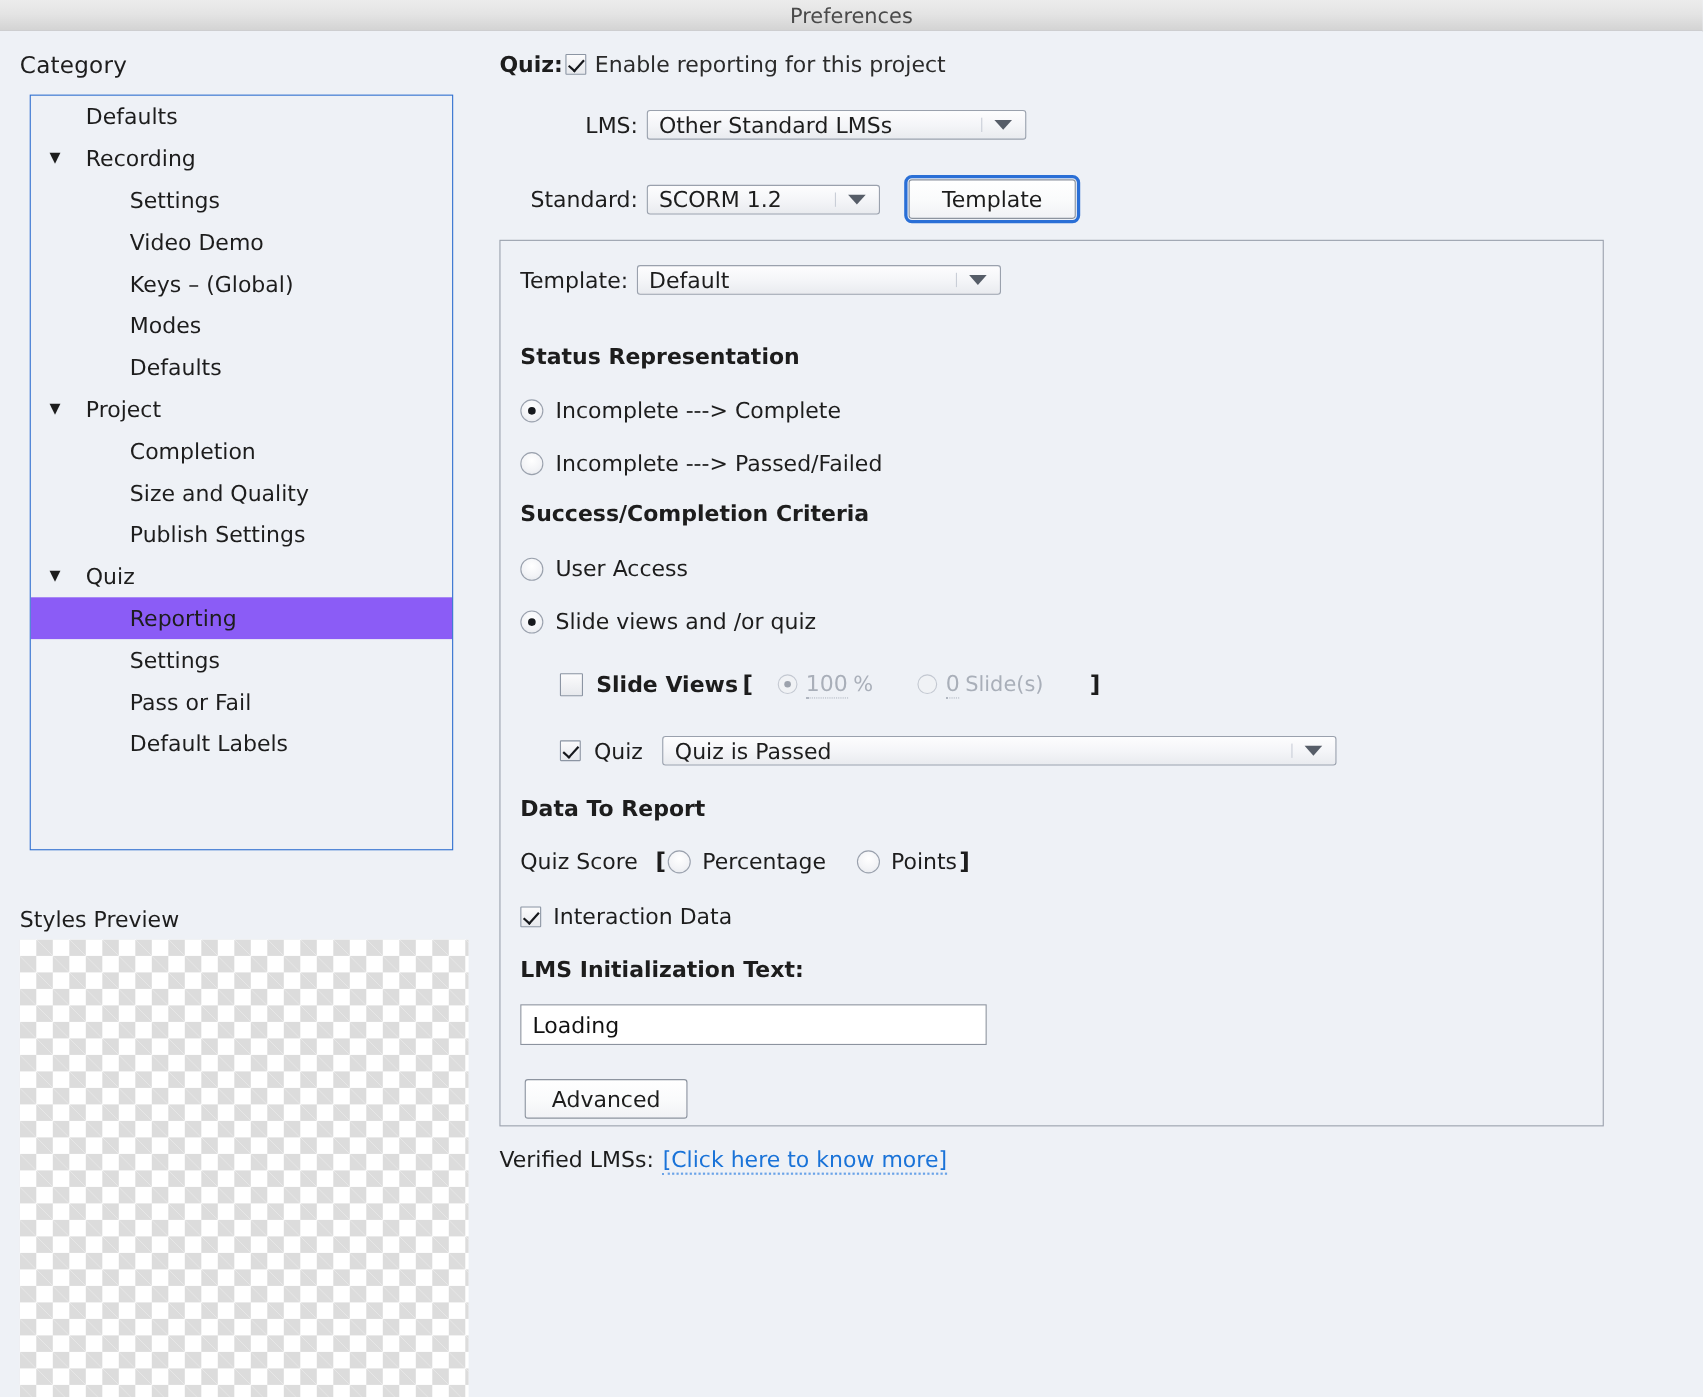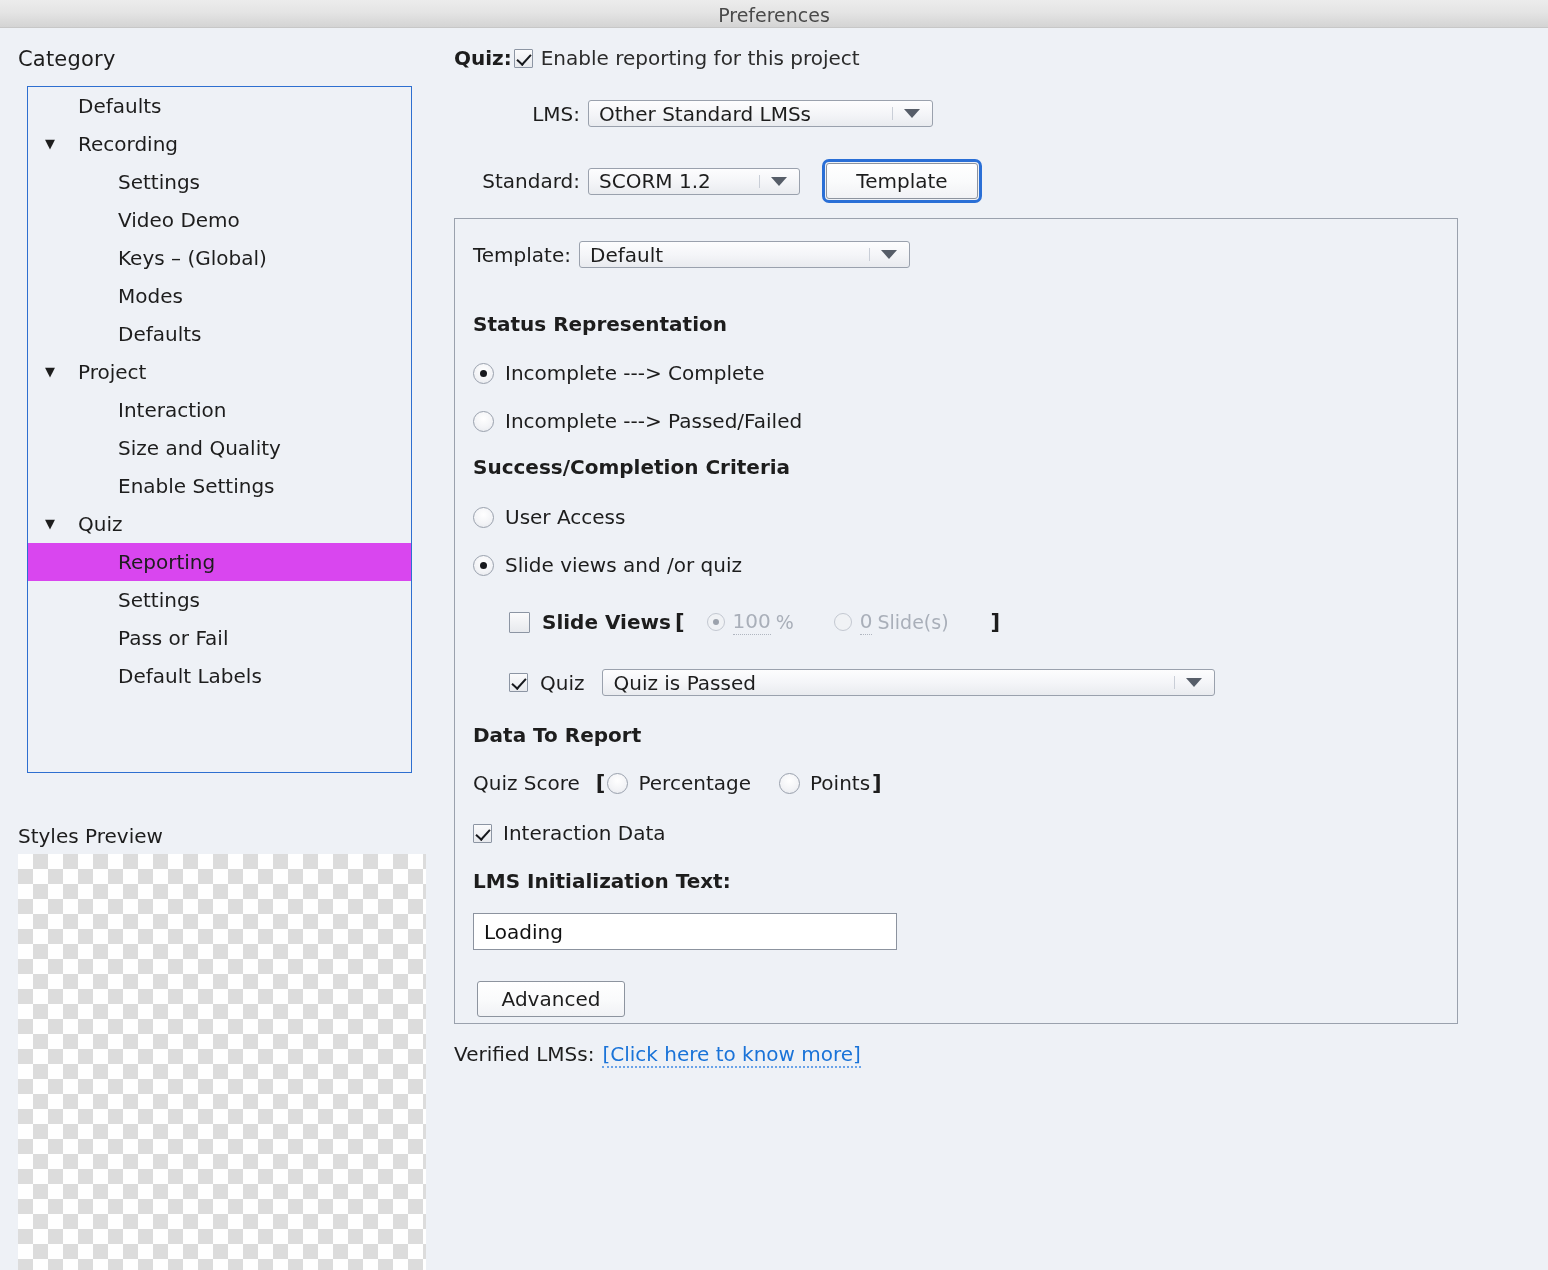--- a/index.html
+++ b/index.html
@@ -61,21 +61,21 @@
   }
   .tree-row {
     position: relative;
     height: 38px;
     line-height: 38px;
     font-size: 20px;
     color: #1d1d1d;
     white-space: nowrap;
   }
   .tree-row.selected {
-    background: #d946ef;
+    background: #8b5cf6;
   }
   .tree-row .disclosure {
     position: absolute;
     left: 14px;
     top: 0;
     width: 16px;
     height: 38px;
     line-height: 38px;
     font-size: 13px;
     color: #1d1d1d;
@@ -286,23 +286,23 @@
 
   <div id="category-tree">
       <div class="tree-row lvl1"><span class="tree-label">Defaults</span></div>
       <div class="tree-row lvl1"><span class="disclosure">▼</span><span class="tree-label">Recording</span></div>
       <div class="tree-row lvl2"><span class="tree-label">Settings</span></div>
       <div class="tree-row lvl2"><span class="tree-label">Video Demo</span></div>
       <div class="tree-row lvl2"><span class="tree-label">Keys – (Global)</span></div>
       <div class="tree-row lvl2"><span class="tree-label">Modes</span></div>
       <div class="tree-row lvl2"><span class="tree-label">Defaults</span></div>
       <div class="tree-row lvl1"><span class="disclosure">▼</span><span class="tree-label">Project</span></div>
-      <div class="tree-row lvl2"><span class="tree-label">Interaction</span></div>
+      <div class="tree-row lvl2"><span class="tree-label">Completion</span></div>
       <div class="tree-row lvl2"><span class="tree-label">Size and Quality</span></div>
-      <div class="tree-row lvl2"><span class="tree-label">Enable Settings</span></div>
+      <div class="tree-row lvl2"><span class="tree-label">Publish Settings</span></div>
       <div class="tree-row lvl1"><span class="disclosure">▼</span><span class="tree-label">Quiz</span></div>
       <div class="tree-row lvl2 selected"><span class="tree-label">Reporting</span></div>
       <div class="tree-row lvl2"><span class="tree-label">Settings</span></div>
       <div class="tree-row lvl2"><span class="tree-label">Pass or Fail</span></div>
       <div class="tree-row lvl2"><span class="tree-label">Default Labels</span></div>
     </div>
 
   <div id="styles-preview-label">Styles Preview</div>
   <div id="styles-preview-box"></div>
 </div>

